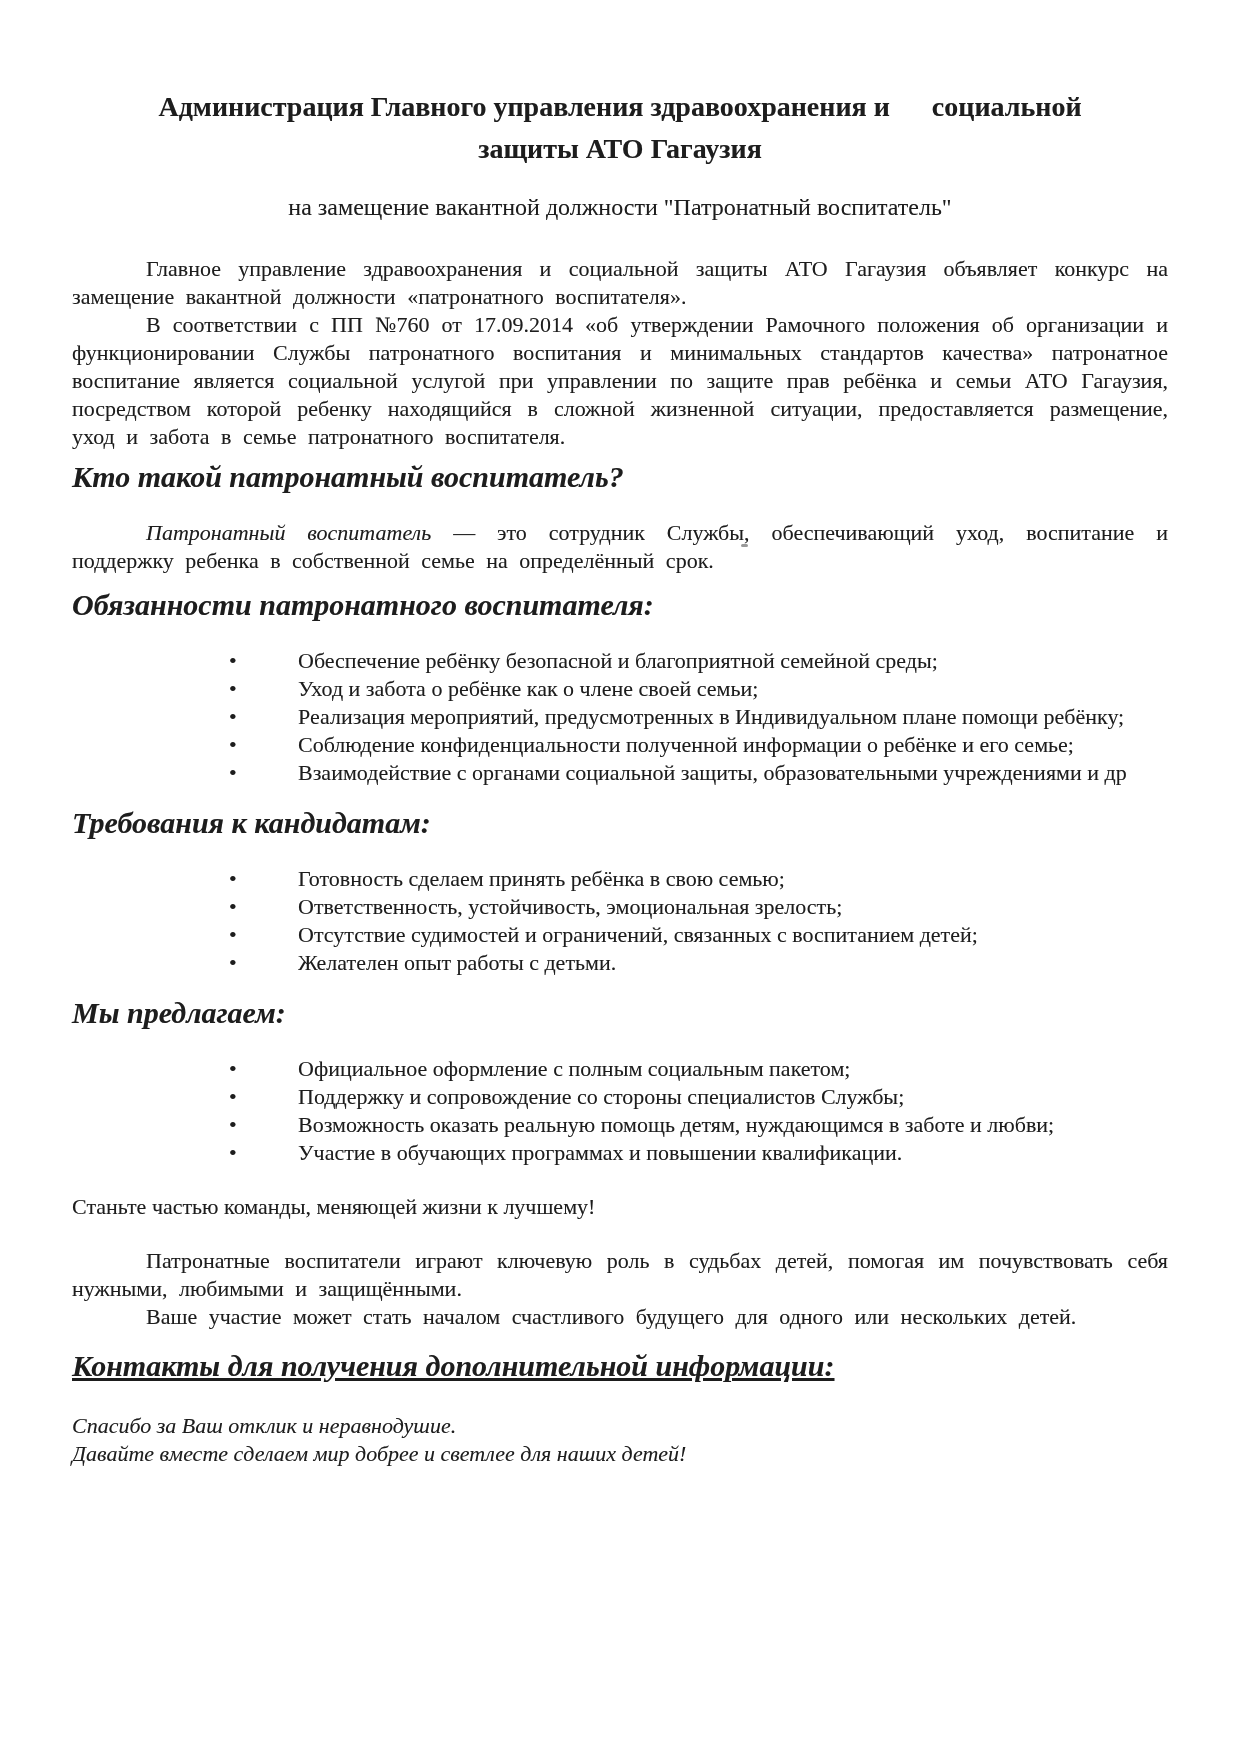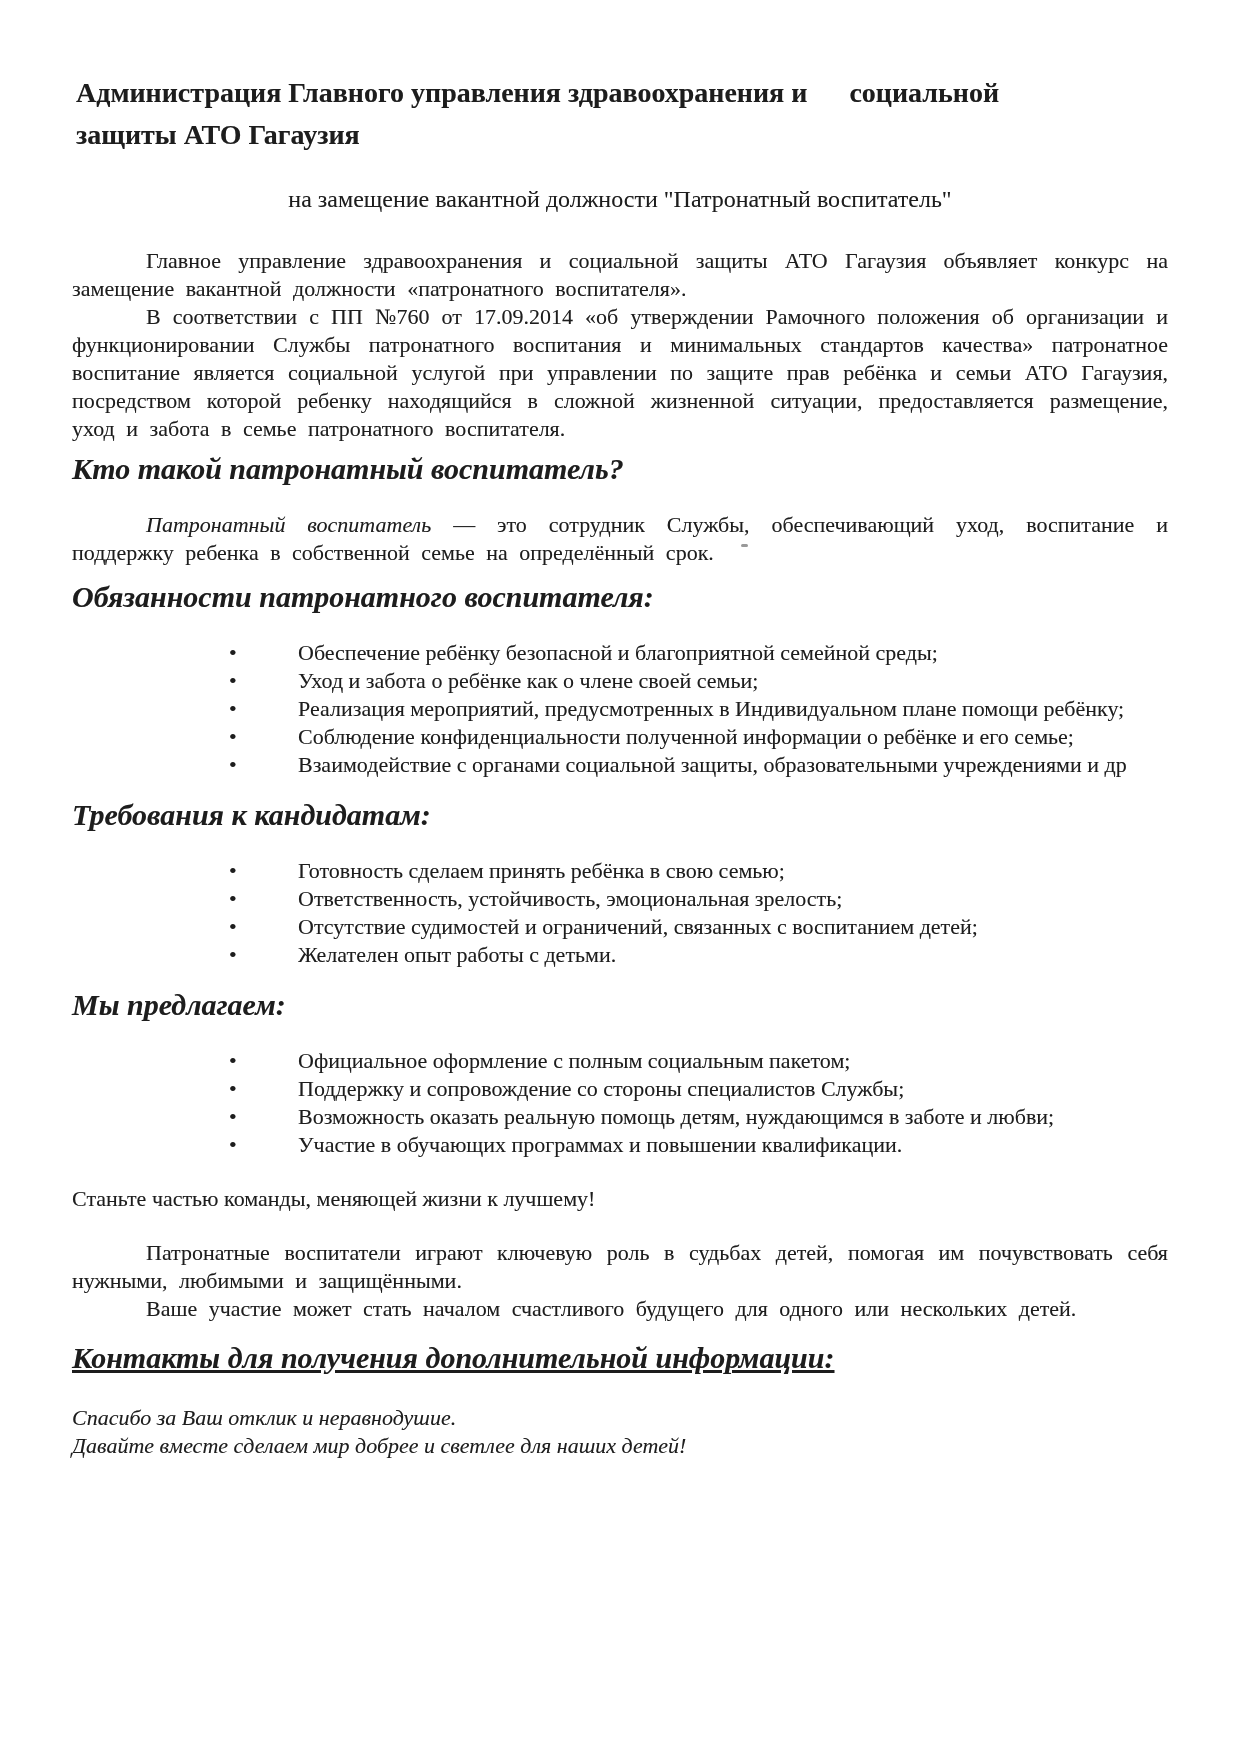--- a/index.html
+++ b/index.html
@@ -18,34 +18,34 @@
     text-shadow: 0 0 0.6px rgba(40,40,40,0.35);
   }
   .content {
     position: absolute;
     top: 0;
     left: 72px;
     width: 1096px;
     padding-top: 68px;
   }
   .doc-title {
-    margin: 4px;
-    text-align: left;
+    margin: 18px;
+    text-align: center;
     font-size: 28px;
     font-weight: 700;
     line-height: 42px;
   }
   .doc-title .line { white-space: pre-wrap; }
   .centered-heading {
     text-align: center;
     font-size: 24px;
     line-height: 28px;
   }
   .announcement { margin-top: 38px; }
-  .subtitle { margin-top: 29px; white-space: pre-wrap; }
+  .subtitle { margin-top: 23px; white-space: pre-wrap; }
   .para {
     margin: 0;
     font-size: 22px;
     line-height: 28px;
   }
   .justify { text-align: justify; word-spacing: 6px; }
   .indent { text-indent: 74px; }
   .section-heading {
     margin: 0;
     font-size: 30px;

